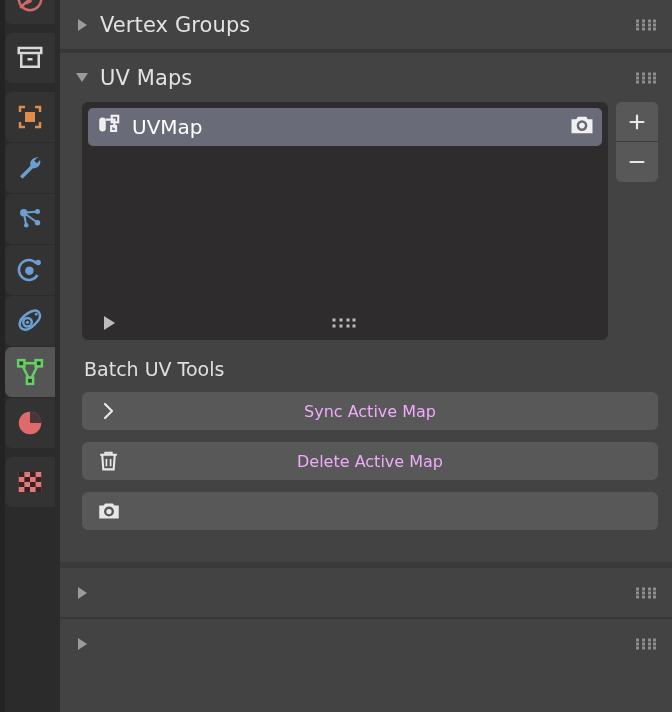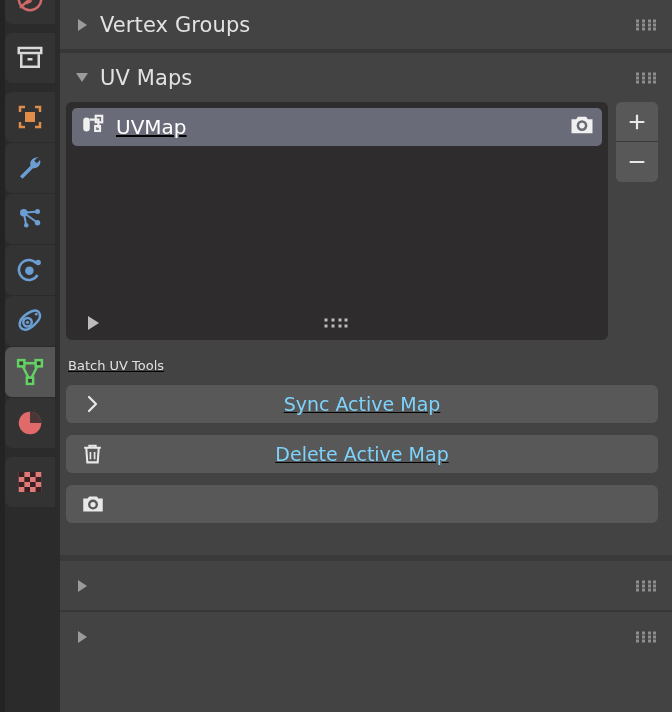--- a/index.html
+++ b/index.html
@@ -116,22 +116,21 @@
     background: #8e8e8e;
   }
 
   .divider {
     height: 2px;
     background: #373737;
   }
 
   
   .panel-body {
-    padding: 0 14px 14px 6px;
-    text-decoration: underline;
+    padding: 0 14px 14px 22px;
   }
 
   .listrow {
     display: flex;
     align-items: flex-start;
     gap: 8px;
   }
 
   .uvlist {
     flex: 1 1 auto;
@@ -207,21 +206,21 @@
     background: #585858;
     display: flex;
     align-items: center;
     justify-content: center;
     cursor: pointer;
   }
   .pmbtn.top { border-bottom: 1px solid #3a3a3a; }
 
   
   .section-label {
-    font-size: 13px;
+    font-size: 19px;
     color: #e0e0e0;
     margin: 18px 0 12px 2px;
   }
 
   .toolbtn {
     position: relative;
     height: 38px;
     background: #585858;
     border-radius: 6px;
     margin-bottom: 12px;
@@ -233,22 +232,22 @@
   .toolbtn-icon {
     position: absolute;
     left: 14px;
     top: 50%;
     transform: translateY(-50%);
     display: flex;
     align-items: center;
     justify-content: center;
   }
   .toolbtn-label {
-    font-size: 19px;
-    color: #7dd3fc;
+    font-size: 16px;
+    color: #f0abfc;
     white-space: nowrap;
   }
 
   .bottom-sep {
     height: 6px;
     background: #3a3a3a;
     margin-top: 6px;
   }
 </style>
 </head>

